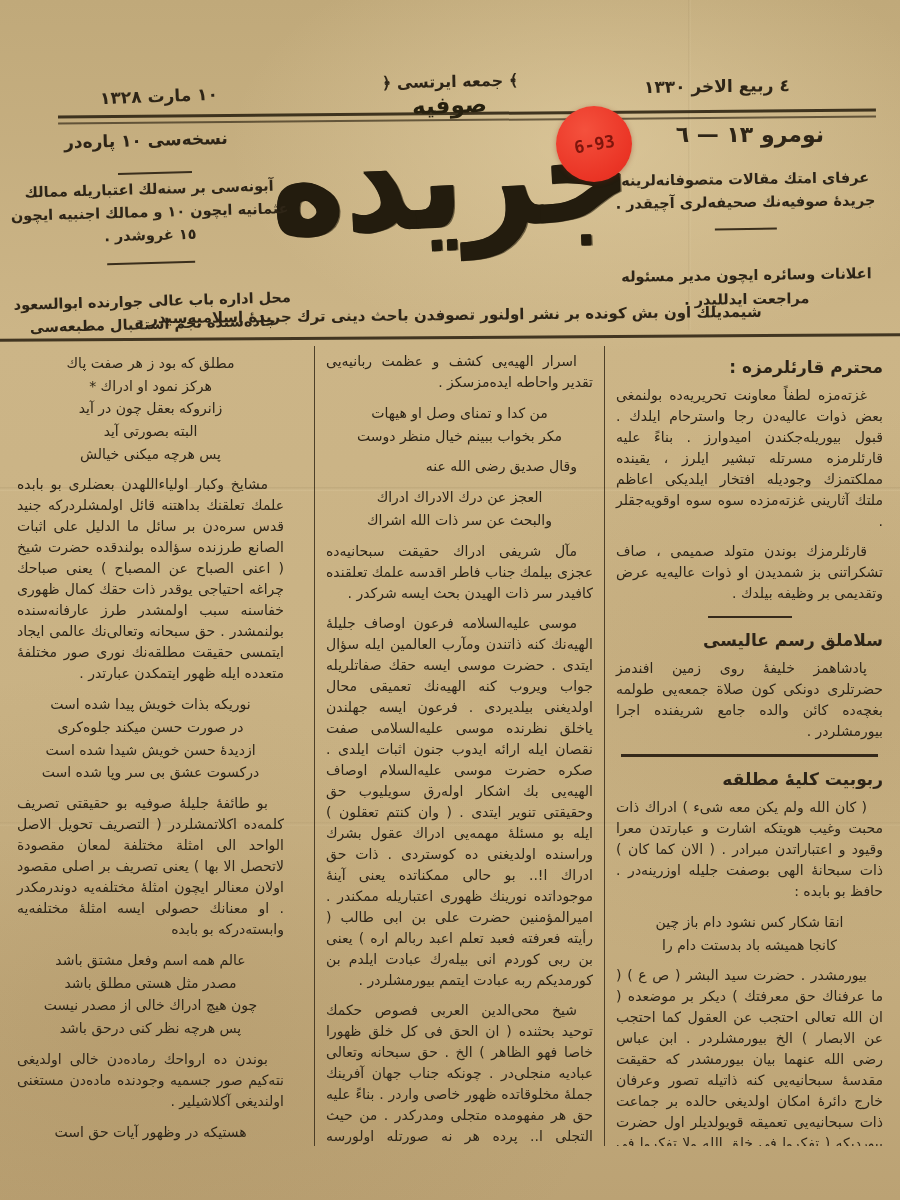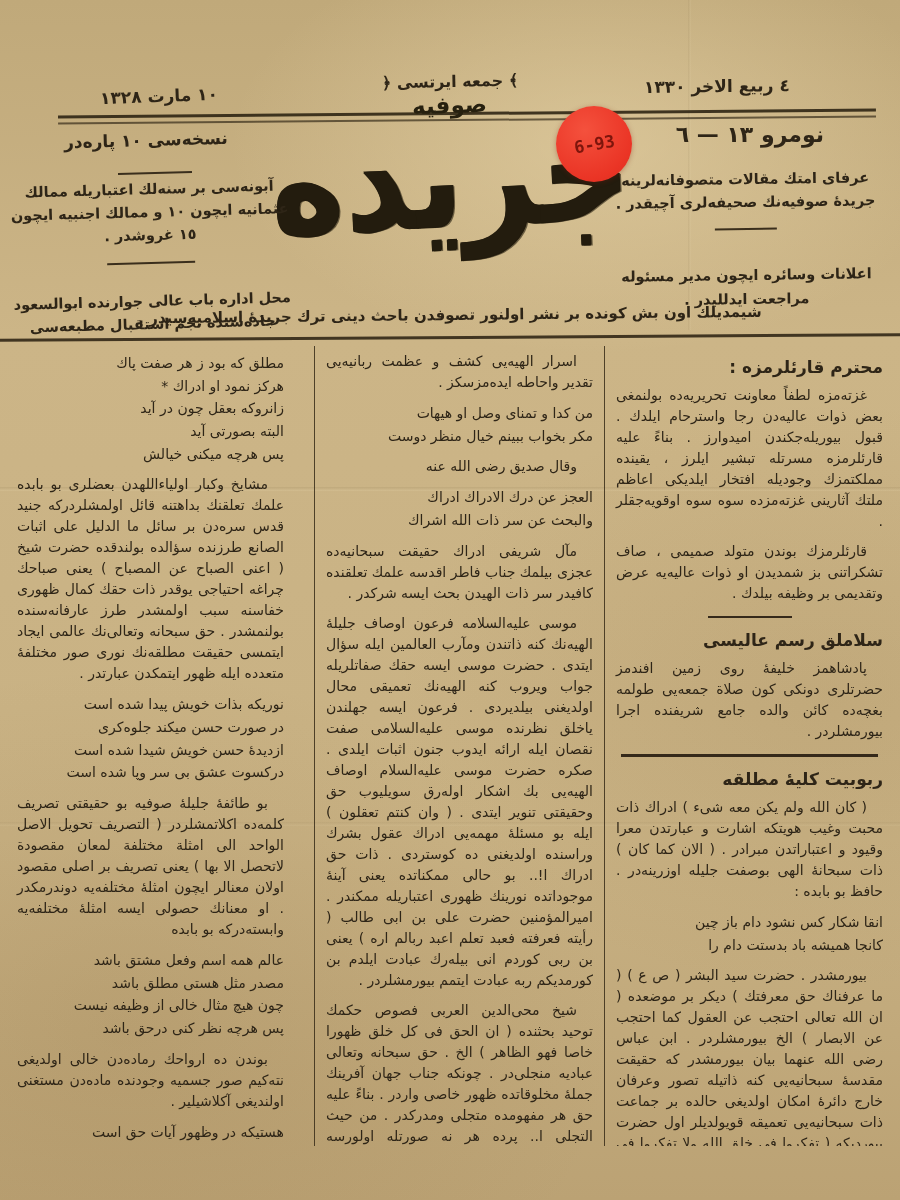--- a/index.html
+++ b/index.html
@@ -61,21 +61,21 @@
   .tagline{position:absolute;top:306px;left:0;right:0;text-align:center;
     font-size:15px;font-weight:bold;transform:rotate(-.6deg);}
   .full-rule{position:absolute;top:336px;left:0;right:0;border-top:3px solid rgba(40,30,15,.85);transform:rotate(-.35deg);}
 
   
   .columns{position:absolute;top:346px;left:6px;right:6px;height:800px;display:flex;}
   .column{flex:1 1 0;padding:2px 11px 0;overflow:hidden;}
   .column.middle{border-left:1.5px solid rgba(55,44,24,.85);border-right:1.5px solid rgba(55,44,24,.85);margin-left:19px;}
   .heading{font-size:17px;font-weight:bold;text-align:right;margin:9px 0 8px;}
   .para{font-size:14px;line-height:1.5;text-align:justify;margin:3px 0 9px;text-indent:16px;}
-  .verse{font-size:14px;line-height:1.62;margin:4px 0 9px;}
+  .verse{text-align:center;font-size:14px;line-height:1.62;margin:4px 0 9px;}
   .divider{border-top:2.5px solid #35291a;}
   .divider.short{width:84px;margin:12px auto;}
   .divider.wide{width:96%;border-top-width:3.5px;margin:12px auto;}
 </style>
 </head>
 <body>
 
 <div class="page">
 
   <div class="crease-h" style="top:487px"></div>
@@ -158,21 +158,21 @@
         <div class="verse">
           <div class="verse-line">نوريكه بذات خويش پيدا شده است</div>
           <div class="verse-line">در صورت حسن ميكند جلوه‌كری</div>
           <div class="verse-line">ازديدهٔ حسن خويش شيدا شده است</div>
           <div class="verse-line">دركسوت عشق بی سر وپا شده است</div>
         </div>
         <p class="para">بو طائفهٔ جليلهٔ صوفيه بو حقيقتی تصريف كلمه‌ده اكلاتمشلردر ( التصريف تحويل الاصل الواحد الى امثلة مختلفة لمعان مقصودة لاتحصل الا بها ) يعنی تصريف بر اصلی مقصود اولان معنالر ايچون امثلهٔ مختلفه‌يه دوندرمكدر . او معنانك حصولی ايسه امثلهٔ مختلفه‌يه وابسته‌دركه بو بابده</p>
         <div class="verse">
           <div class="verse-line">عالم همه اسم وفعل مشتق باشد</div>
           <div class="verse-line">مصدر مثل هستی مطلق باشد</div>
-          <div class="verse-line">چون هيچ مثال خالی از وظيفه نيست</div>
+          <div class="verse-line">چون هيچ ادراك خالی از مصدر نيست</div>
           <div class="verse-line">پس هرچه نظر كنی درحق باشد</div>
         </div>
         <p class="para">بوندن ده ارواحك رماده‌دن خالی اولديغی نته‌كيم صور جسميه وجودنده ماده‌دن مستغنی اولنديغی آكلاشيلير .</p>
         <div class="verse">
           <div class="verse-line">هستيكه در وظهور آيات حق است</div>
         </div>
       </div>
   </div>
 
 </div>

